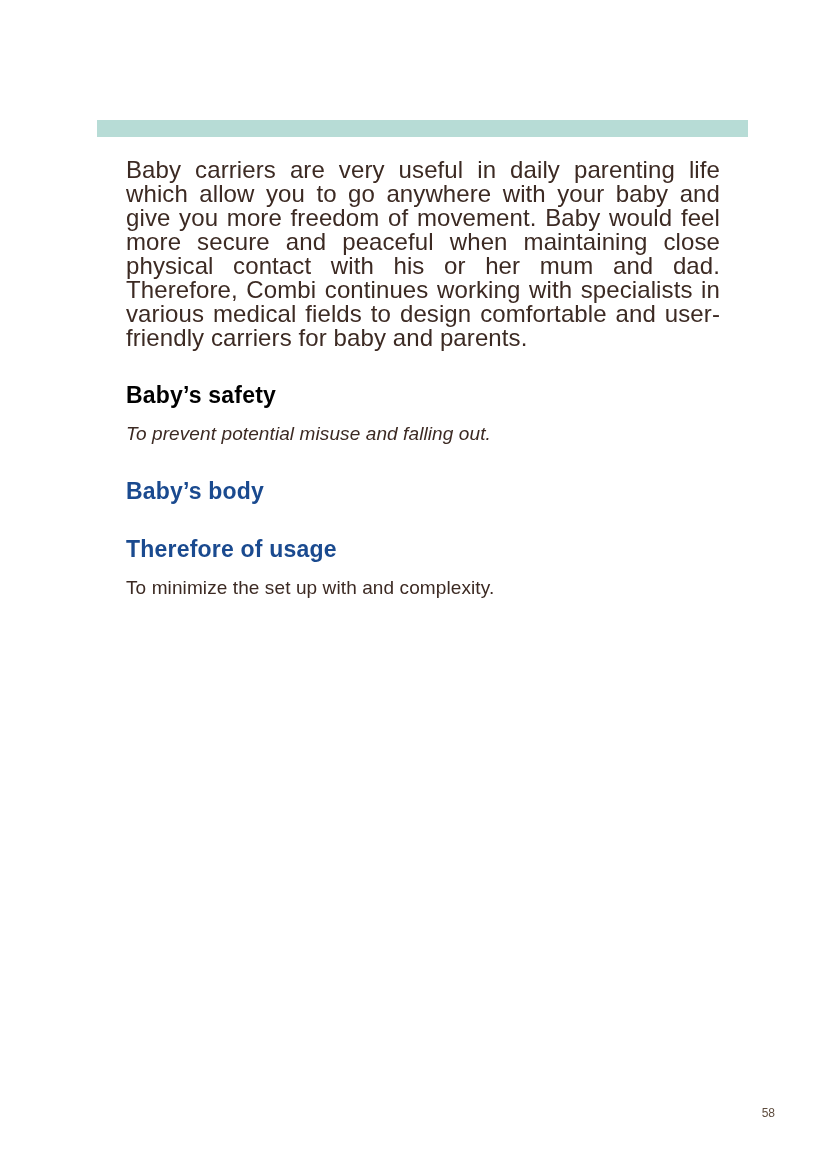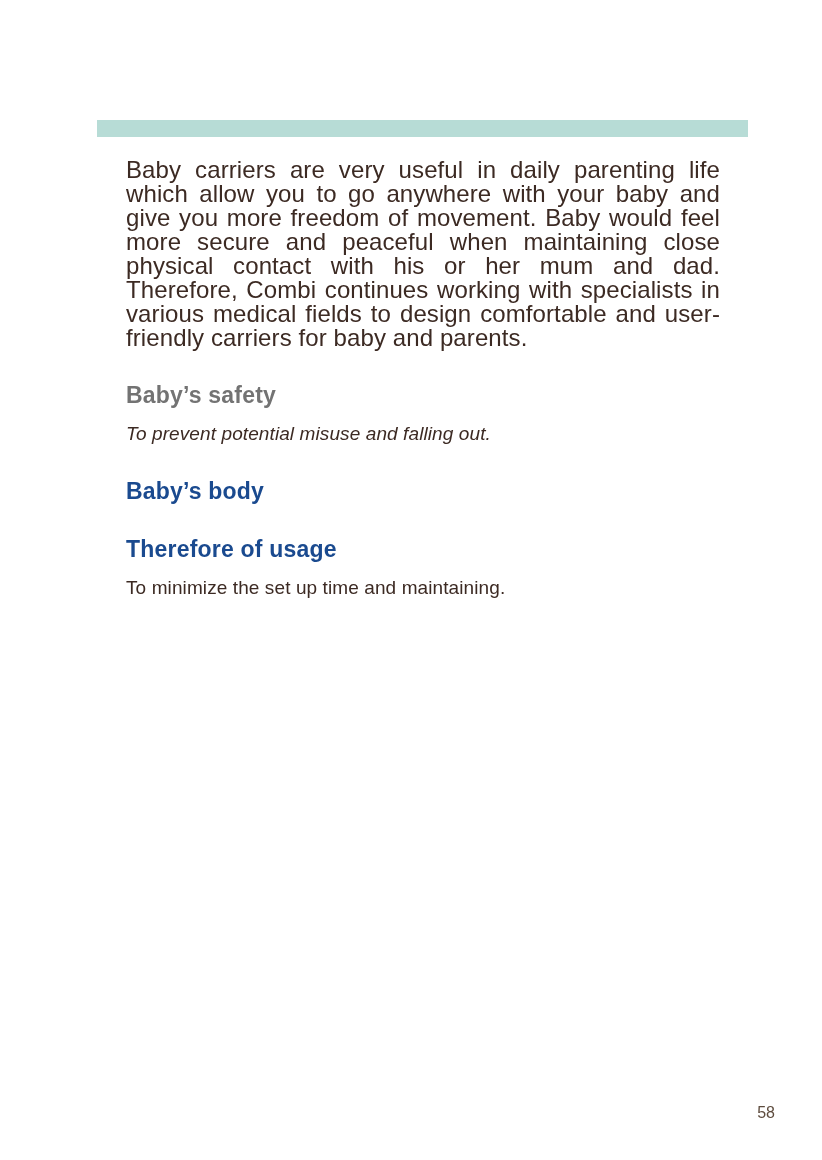--- a/index.html
+++ b/index.html
@@ -40,42 +40,42 @@
   .section-body {
     font-size: 19px;
     line-height: 24px;
     text-align: left;
     letter-spacing: 0.1px;
   }
   .page-number {
     position: absolute;
     top: 1104px;
     right: 47px;
-    font-size: 16px;
+    font-size: 12px;
     line-height: 18px;
   }
 </style>
 </head>
 <body>
 
 <div class="accent-bar" style="background: rgb(183, 220, 214);"></div>
 
 <div class="content">
 
   <p class="intro" style="color: rgb(60, 42, 35);">Baby carriers are very useful in daily parenting life which allow you to go anywhere with your baby and give you more freedom of movement. Baby would feel more secure and peaceful when maintaining close physical contact with his or her mum and dad. Therefore, Combi continues working with specialists in various medical fields to design comfortable and user-friendly carriers for baby and parents.</p>
 
   <div>
-    <h2 class="section-heading" style="color: #737373;">Baby’s safety</h2>
+    <h2 class="section-heading" style="color: #000000;">Baby’s safety</h2>
     <p class="section-body" style="color: rgb(60, 42, 35); font-style: italic;">To prevent potential misuse and falling out.</p>
   </div>
 
   <div>
     <h2 class="section-heading" style="color: rgb(26, 74, 143);">Baby’s body</h2>
   </div>
 
   <div>
     <h2 class="section-heading" style="color: rgb(26, 74, 143);">Therefore of usage</h2>
-    <p class="section-body" style="color: rgb(60, 42, 35);">To minimize the set up time and maintaining.</p>
+    <p class="section-body" style="color: rgb(60, 42, 35);">To minimize the set up with and complexity.</p>
   </div>
 
 </div>
 
 <div class="page-number" style="color: rgb(94, 76, 62);">58</div>
 
 </body></html>

